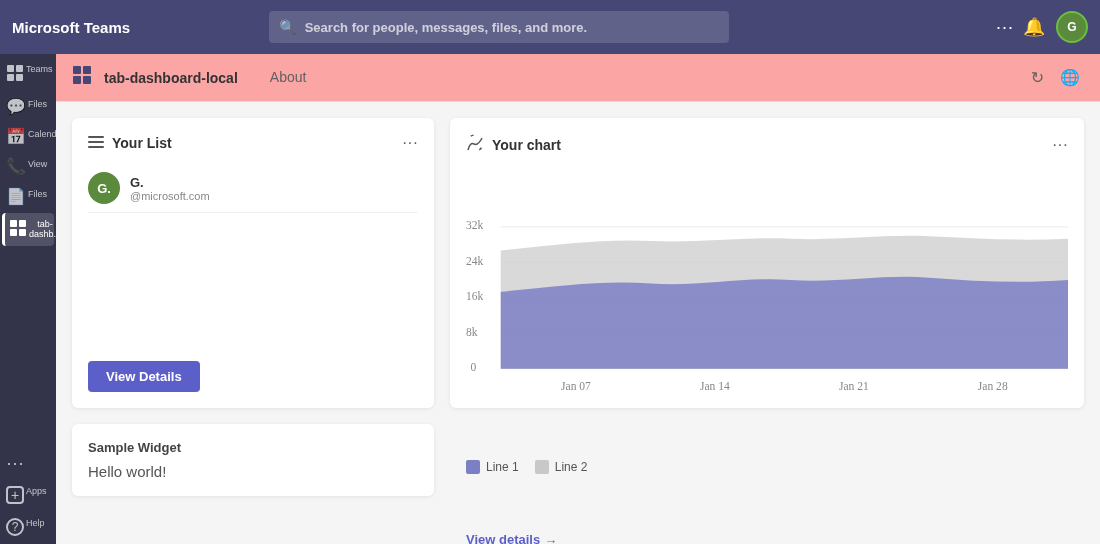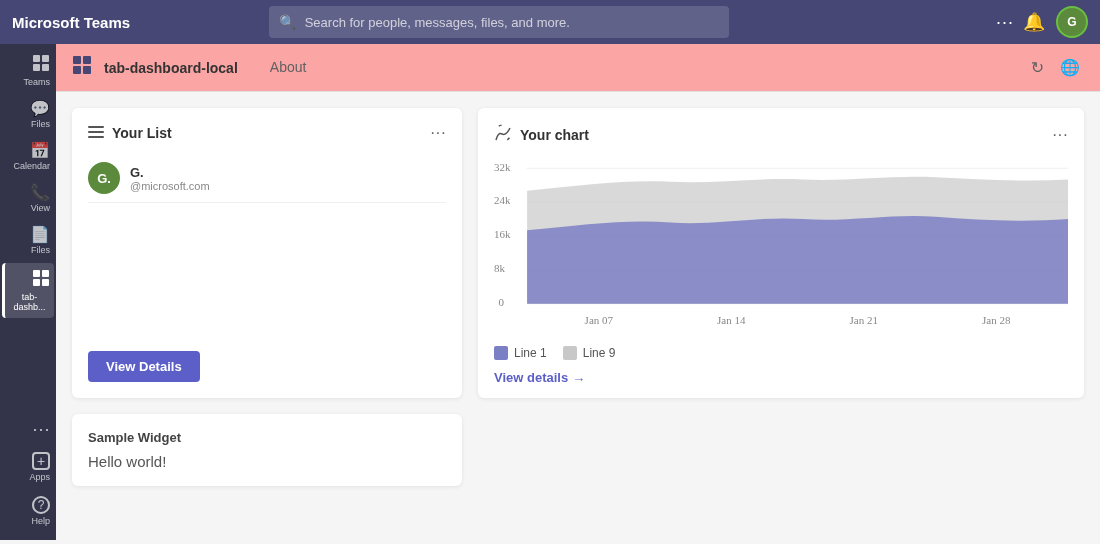--- a/index.html
+++ b/index.html
@@ -1,21 +1,21 @@
 <!DOCTYPE html>
 <html><head>
   <meta charset="utf-8">
   <style>
     * { box-sizing: border-box; margin: 0; padding: 0; }
     body { font-family: 'Segoe UI', sans-serif; background: #f5f5f5; width: 1100px; height: 544px; overflow: hidden; }
 
     
     .topbar {
       background: #464775;
-      height: 44px;
+      height: 54px;
       display: flex;
       align-items: center;
       padding: 0 12px;
       gap: 12px;
     }
     .topbar-title {
       color: white;
       font-weight: 600;
       font-size: 15px;
       flex-shrink: 0;
@@ -32,20 +32,21 @@
       height: 32px;
       gap: 8px;
     }
     .topbar-search input {
       background: transparent;
       border: none;
       outline: none;
       color: rgba(255,255,255,0.85);
       font-size: 13px;
       width: 100%;
+      font-weight: bold;
     }
     .topbar-search input::placeholder { color: rgba(255,255,255,0.7); }
     .topbar-right {
       display: flex;
       align-items: center;
       gap: 10px;
       margin-left: auto;
     }
     .topbar-icon { color: white; font-size: 18px; cursor: pointer; }
     .avatar {
@@ -68,22 +69,22 @@
       width: 56px;
       background: #33344a;
       display: flex;
       flex-direction: column;
       align-items: center;
       padding-top: 4px;
       gap: 2px;
     }
     .sidebar-item {
       display: flex;
-      flex-direction: column;
-      align-items: flex-end;
+      flex-direction: row;
+      align-items: flex-start;
       width: 52px;
       padding: 6px 4px;
       border-radius: 4px;
       cursor: pointer;
       color: rgba(255,255,255,0.7);
       font-size: 10px;
       gap: 2px;
     }
     .sidebar-item.active {
       background: rgba(255,255,255,0.15);
@@ -151,21 +152,21 @@
       display: flex;
       gap: 16px;
       overflow: hidden;
     }
 
     
     .left-col {
       display: flex;
       flex-direction: column;
       gap: 16px;
-      width: 390px;
+      width: 362px;
       flex-shrink: 0;
     }
 
     
     .right-col {
       flex: 1;
     }
 
     
     .card {
@@ -222,21 +223,21 @@
       margin-top: 12px;
       align-self: flex-start;
     }
 
     
     .widget-card { }
     .widget-title { font-size: 13px; font-weight: 600; color: #444; margin-bottom: 8px; }
     .widget-text { font-size: 15px; color: #555; }
 
     
-    .chart-card { height: 290px; display: flex; flex-direction: column; }
+    .chart-card { height: 290px; display: flex; flex-direction: column; gap: 48px; }
     .chart-filters {
       display: flex;
       gap: 16px;
       margin-bottom: 12px;
     }
     .chart-filter {
       font-size: 12px;
       cursor: pointer;
       color: #888;
     }
@@ -446,21 +447,21 @@
               <text x="455" y="148" font-size="10" fill="#888" font-family="Segoe UI" text-anchor="middle">Jan 28</text>
             </svg>
           </div>
           <div class="chart-legend">
             <div class="legend-item">
               <div class="legend-color" style="background:#7b7fc4;"></div>
               <span>Line 1</span>
             </div>
             <div class="legend-item">
               <div class="legend-color" style="background:#c8c8c8;"></div>
-              <span>Line 9</span>
+              <span>Line 2</span>
             </div>
           </div>
           <a class="view-details-link">
             <span>View details</span>
             <span>→</span>
           </a>
         </div>
       </div>
     </div>
   </div>

